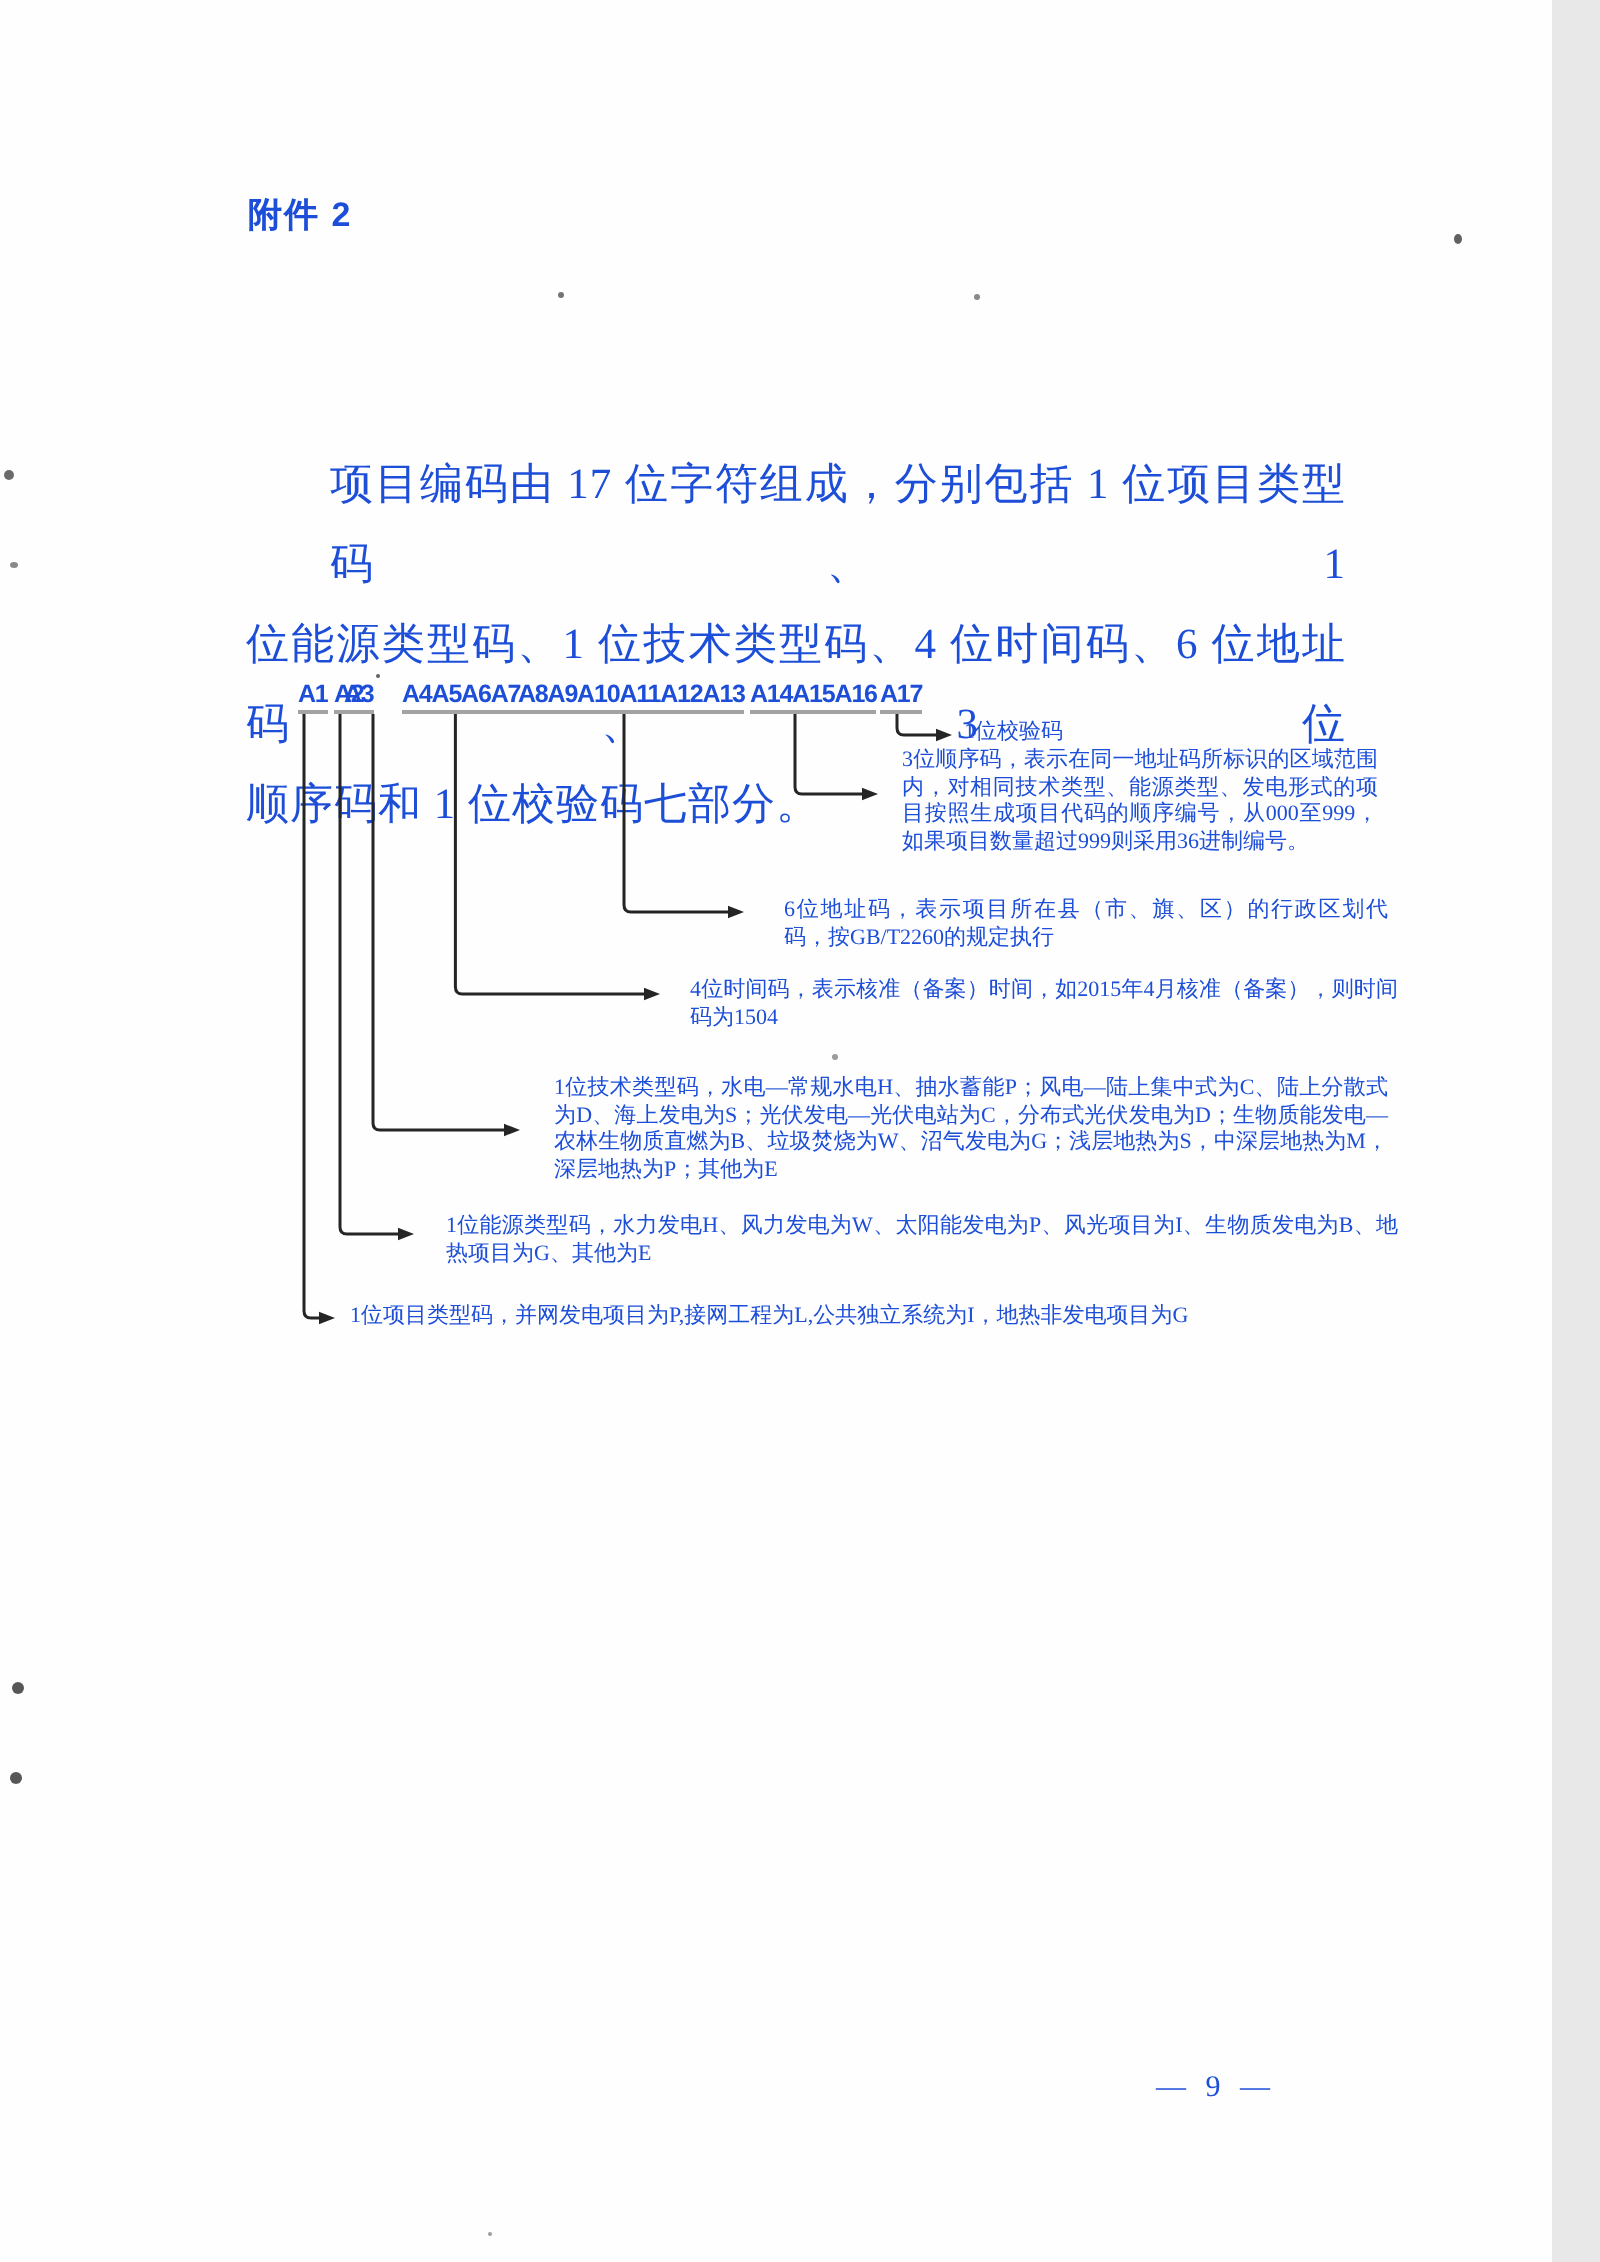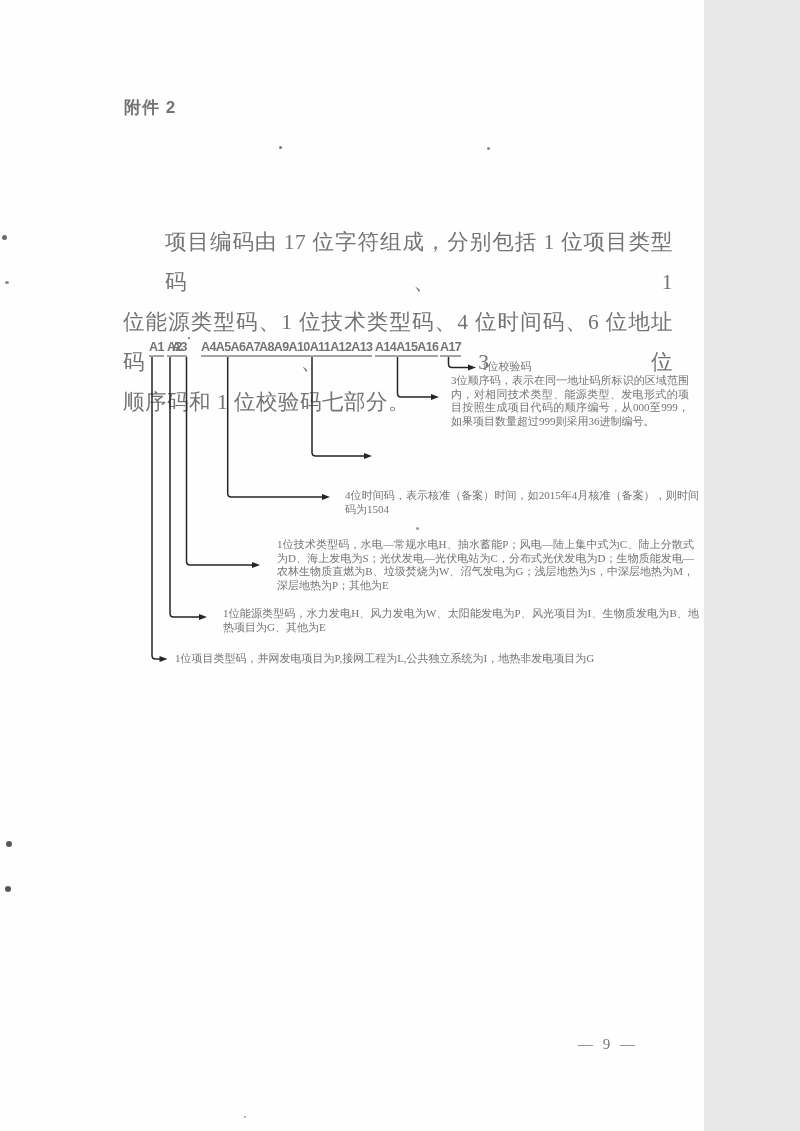--- a/index.html
+++ b/index.html
@@ -1,22 +1,22 @@
 <!DOCTYPE html>
 <html><head>
 <meta charset="utf-8">
 <style>
   html,body{margin:0;padding:0;}
   body{background:#e8e8e8;}
   .page{
     position:relative;
-    width:704px;height:1131px;
+    width:776px;height:1131px;
     background:#fefefe;
     overflow:hidden;
-    color:#737373;
+    color:#1d4ed8;
     font-family:"Liberation Serif","DejaVu Serif",serif;
   }
   .attachment{
     position:absolute;left:124px;top:98px;
     font-family:"Liberation Sans","DejaVu Sans",sans-serif;
     font-weight:bold;font-size:17px;line-height:19px;
     letter-spacing:1px;
   }
   .title{
     position:absolute;left:328px;top:138px;margin:0;
@@ -98,20 +98,21 @@
       <polygon points="372,456 364,452.9 364,459.1"></polygon>
       <polygon points="330,497 322,493.9 322,500.1"></polygon>
       <polygon points="260,565 252,561.9 252,568.1"></polygon>
       <polygon points="207,617 199,613.9 199,620.1"></polygon>
       <polygon points="167.5,659 159.5,655.9 159.5,662.1"></polygon>
     </g>
   </svg>
 
   <div class="ann ann-nowrap" style="left:482px;top:360px;">1位校验码</div>
   <div class="ann" style="left:451px;top:374px;width:238px;">3位顺序码，表示在同一地址码所标识的区域范围内，对相同技术类型、能源类型、发电形式的项目按照生成项目代码的顺序编号，从000至999，如果项目数量超过999则采用36进制编号。</div>
+  <div class="ann" style="left:392px;top:449px;width:302px;">6位地址码，表示项目所在县（市、旗、区）的行政区划代码，按GB/T2260的规定执行</div>
   <div class="ann" style="left:345px;top:489px;width:354px;">4位时间码，表示核准（备案）时间，如2015年4月核准（备案），则时间码为1504</div>
   <div class="ann" style="left:277px;top:538px;width:417px;">1位技术类型码，水电—常规水电H、抽水蓄能P；风电—陆上集中式为C、陆上分散式为D、海上发电为S；光伏发电—光伏电站为C，分布式光伏发电为D；生物质能发电—农林生物质直燃为B、垃圾焚烧为W、沼气发电为G；浅层地热为S，中深层地热为M，深层地热为P；其他为E</div>
   <div class="ann" style="left:223px;top:607px;width:476px;">1位能源类型码，水力发电H、风力发电为W、太阳能发电为P、风光项目为I、生物质发电为B、地热项目为G、其他为E</div>
   <div class="ann" style="left:175px;top:652px;width:580px;">1位项目类型码，并网发电项目为P,接网工程为L,公共独立系统为I，地热非发电项目为G</div>
 
   <div class="pageno">— 9 —</div>
 
   <div class="speck" style="left:279px;top:146px;width:3px;height:3px;opacity:.7"></div>
   <div class="speck" style="left:487px;top:147px;width:3px;height:3px;opacity:.6"></div>
   <div class="speck" style="left:727px;top:117px;width:4px;height:5px;opacity:.8"></div>

